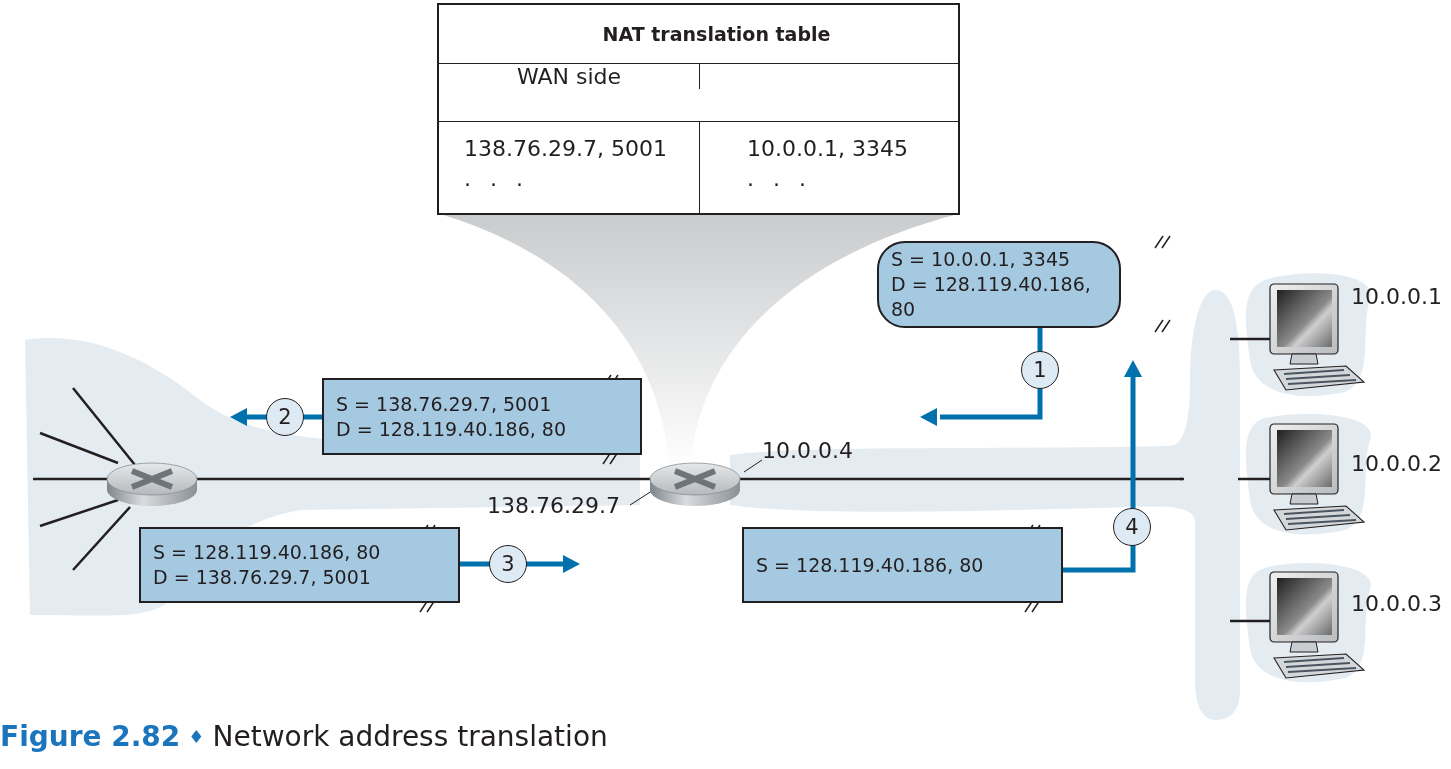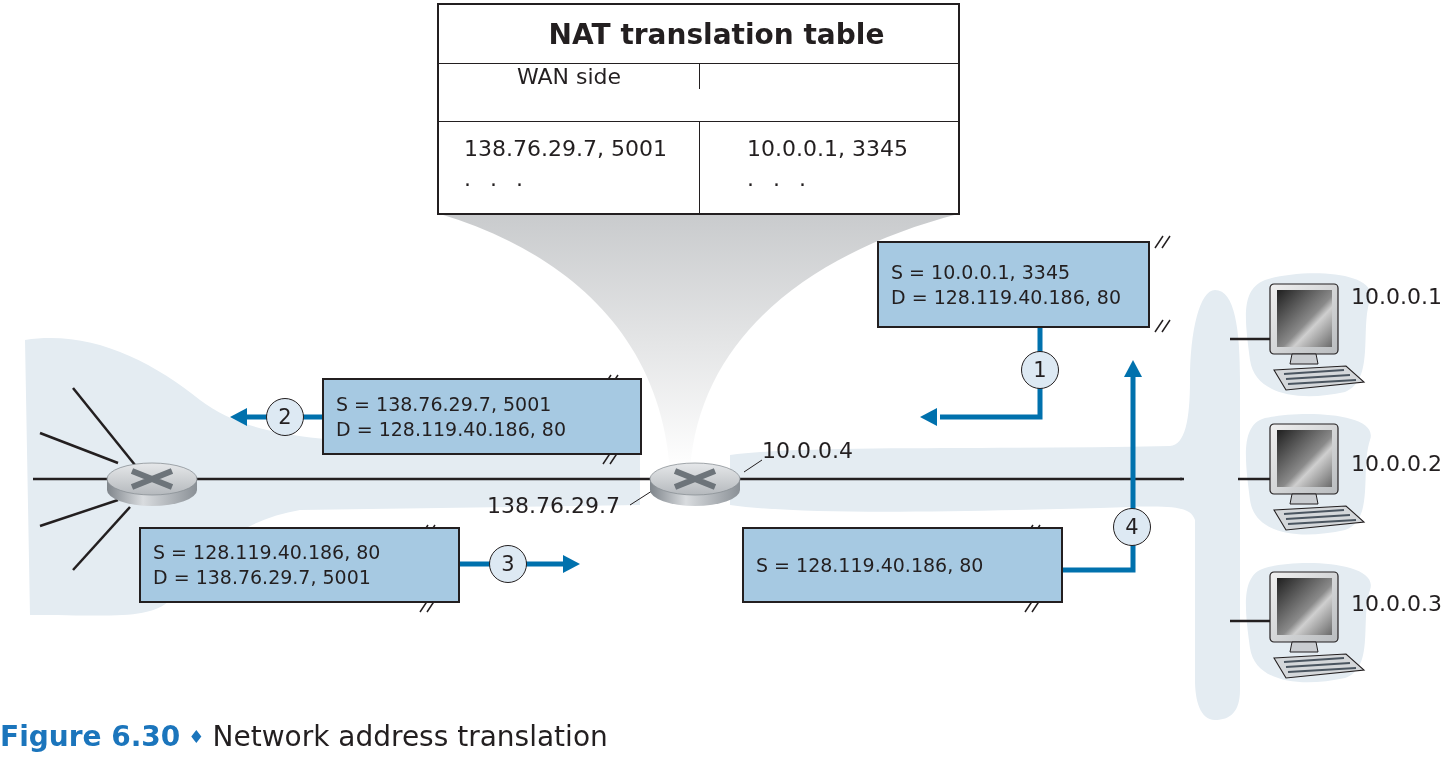--- a/index.html
+++ b/index.html
@@ -4,21 +4,21 @@
 <style>
   html, body { margin: 0; padding: 0; background: #ffffff; }
   body { width: 1451px; height: 769px; position: relative; overflow: hidden;
          font-family: "DejaVu Sans", sans-serif; color: #231f20; }
   svg#diagram { position: absolute; left: 0; top: 0; }
 
   
   .nat-table { position: absolute; left: 437px; top: 3px; width: 523px; height: 212px;
     border: 2px solid #231f20; background: #fff; box-sizing: border-box; }
   .nat-title { height: 58px; border-bottom: 1.5px solid #231f20; display: flex;
-    align-items: center; justify-content: center; font-weight: bold; font-size: 28px; padding-left: 36px; }
+    align-items: center; justify-content: center; font-weight: bold; font-size: 19px; padding-left: 36px; }
   .nat-row { display: flex; }
   .nat-head { height: 57px; border-bottom: 1.5px solid #231f20; flex-direction: column; }
   .nat-cell { flex: 0 0 auto; box-sizing: border-box; font-size: 22px; }
   .nat-cell.left { width: 261px; border-right: 1.5px solid #231f20; }
   .nat-cell.right { width: 258px; }
   .nat-head .nat-cell { display: flex; align-items: center; justify-content: center; }
   .nat-body .nat-cell { padding-top: 12px; height: 93px; }
   .nat-body .nat-cell.left { padding-left: 25px; }
   .nat-body .nat-cell.right { padding-left: 47px; }
   .nat-line { line-height: 30px; height: 30px; }
@@ -171,21 +171,21 @@
       <div class="nat-line">138.76.29.7, 5001</div>
       <div class="nat-line dots">. . .</div>
     </div>
     <div class="nat-cell right">
       <div class="nat-line">10.0.0.1, 3345</div>
       <div class="nat-line dots">. . .</div>
     </div>
   </div>
 </div>
 
-<div class="packet" style="left:877px; top:241px; width:273px; height:87px;">
+<div class="packet" style="left:877px; top:241px; width:244px; height:87px;border-radius:28px;">
   <div>S = 10.0.0.1, 3345</div>
   <div>D = 128.119.40.186, 80</div>
 </div>
 
 <div class="packet" style="left:322px; top:378px; width:320px; height:77px;">
   <div>S = 138.76.29.7, 5001</div>
   <div>D = 128.119.40.186, 80</div>
 </div>
 
 <div class="packet" style="left:139px; top:527px; width:321px; height:76px;">
@@ -202,14 +202,14 @@
 <div class="step" style="left:489px; top:545px;">3</div>
 <div class="step" style="left:1113px; top:508px;">4</div>
 
 <div class="ip-label" style="left:487px; top:493px;">138.76.29.7</div>
 <div class="ip-label" style="left:762px; top:438px;">10.0.0.4</div>
 <div class="ip-label" style="left:1351px; top:284px;">10.0.0.1</div>
 <div class="ip-label" style="left:1351px; top:451px;">10.0.0.2</div>
 <div class="ip-label" style="left:1351px; top:591px;">10.0.0.3</div>
 
 <div class="caption">
-  <span class="fig">Figure 6.30</span><span class="diamond">♦</span><span class="ctext">Network address translation</span>
+  <span class="fig">Figure 2.82</span><span class="diamond">♦</span><span class="ctext">Network address translation</span>
 </div>
 
 </body></html>

